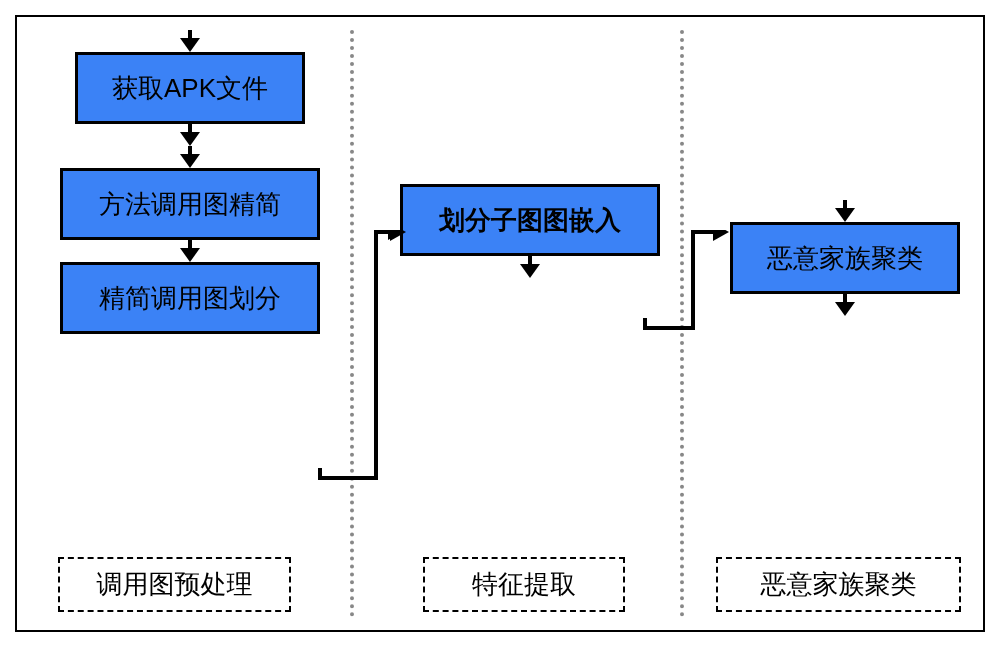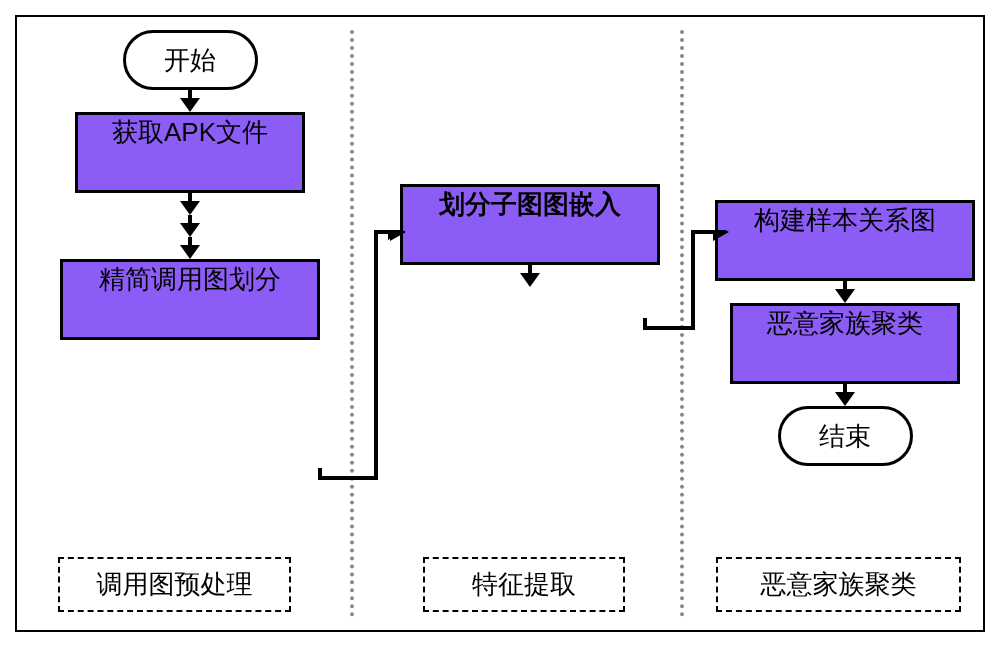--- a/index.html
+++ b/index.html
@@ -26,25 +26,25 @@
     .col3 { left: 720px; top: 200px; width: 250px; }
     .terminator {
       width: 135px; height: 60px;
       border: 3px solid #000;
       border-radius: 30px;
       display: flex; align-items: center; justify-content: center;
       font-size: 26px;
       background: #fff;
     }
     .process {
-      height: 81px;
+      height: 72px;
       border: 3px solid #000;
-      display: flex; align-items: flex-start; justify-content: center;
+      display: flex; align-items: center; justify-content: center;
       font-size: 26px;
-      background: #8b5cf6;
+      background: #3b82f6;
     }
     .process.w1 { width: 230px; }
     .process.w2 { width: 260px; }
     .arrow-down {
       width: 0; height: 0;
       border-left: 10px solid transparent;
       border-right: 10px solid transparent;
       border-top: 14px solid #000;
       margin-top: -2px;
     }
@@ -75,75 +75,69 @@
   </style>
 </head>
 <body>
 
 <div class="outer-border"></div>
 
 <div class="vdots vd1"></div>
 <div class="vdots vd2"></div>
 
 <div class="column col1">
-  <div class="terminator">
-    <span>开始</span>
-  </div>
   <div class="gap">
       <div class="vline"></div>
       <div class="arrow-down"></div>
     </div>
   <div class="process w1">
     <span>获取APK文件</span>
   </div>
   <div class="gap">
       <div class="vline"></div>
       <div class="arrow-down"></div>
     </div>
   <div class="gap">
       <div class="vline"></div>
       <div class="arrow-down"></div>
     </div>
+  <div class="process w2">
+    <span>方法调用图精简</span>
+  </div>
   <div class="gap">
       <div class="vline"></div>
       <div class="arrow-down"></div>
     </div>
   <div class="process w2">
     <span>精简调用图划分</span>
   </div>
 </div>
 
 <div class="column col2">
   <div class="process w2">
     <span>划分子图图嵌入</span>
   </div>
   <div class="gap">
       <div class="vline"></div>
       <div class="arrow-down"></div>
     </div>
 </div>
 
 <div class="column col3">
-  <div class="process w2">
-    <span>构建样本关系图</span>
-  </div>
   <div class="gap">
       <div class="vline"></div>
       <div class="arrow-down"></div>
     </div>
   <div class="process w1">
     <span>恶意家族聚类</span>
   </div>
   <div class="gap">
       <div class="vline"></div>
       <div class="arrow-down"></div>
     </div>
-  <div class="terminator">
-    <span>结束</span>
-  </div>
 </div>
 
 <div class="label-box lbl1">
   <span>调用图预处理</span>
 </div>
 <div class="label-box lbl2">
   <span>特征提取</span>
 </div>
 <div class="label-box lbl3">
   <span>恶意家族聚类</span>

